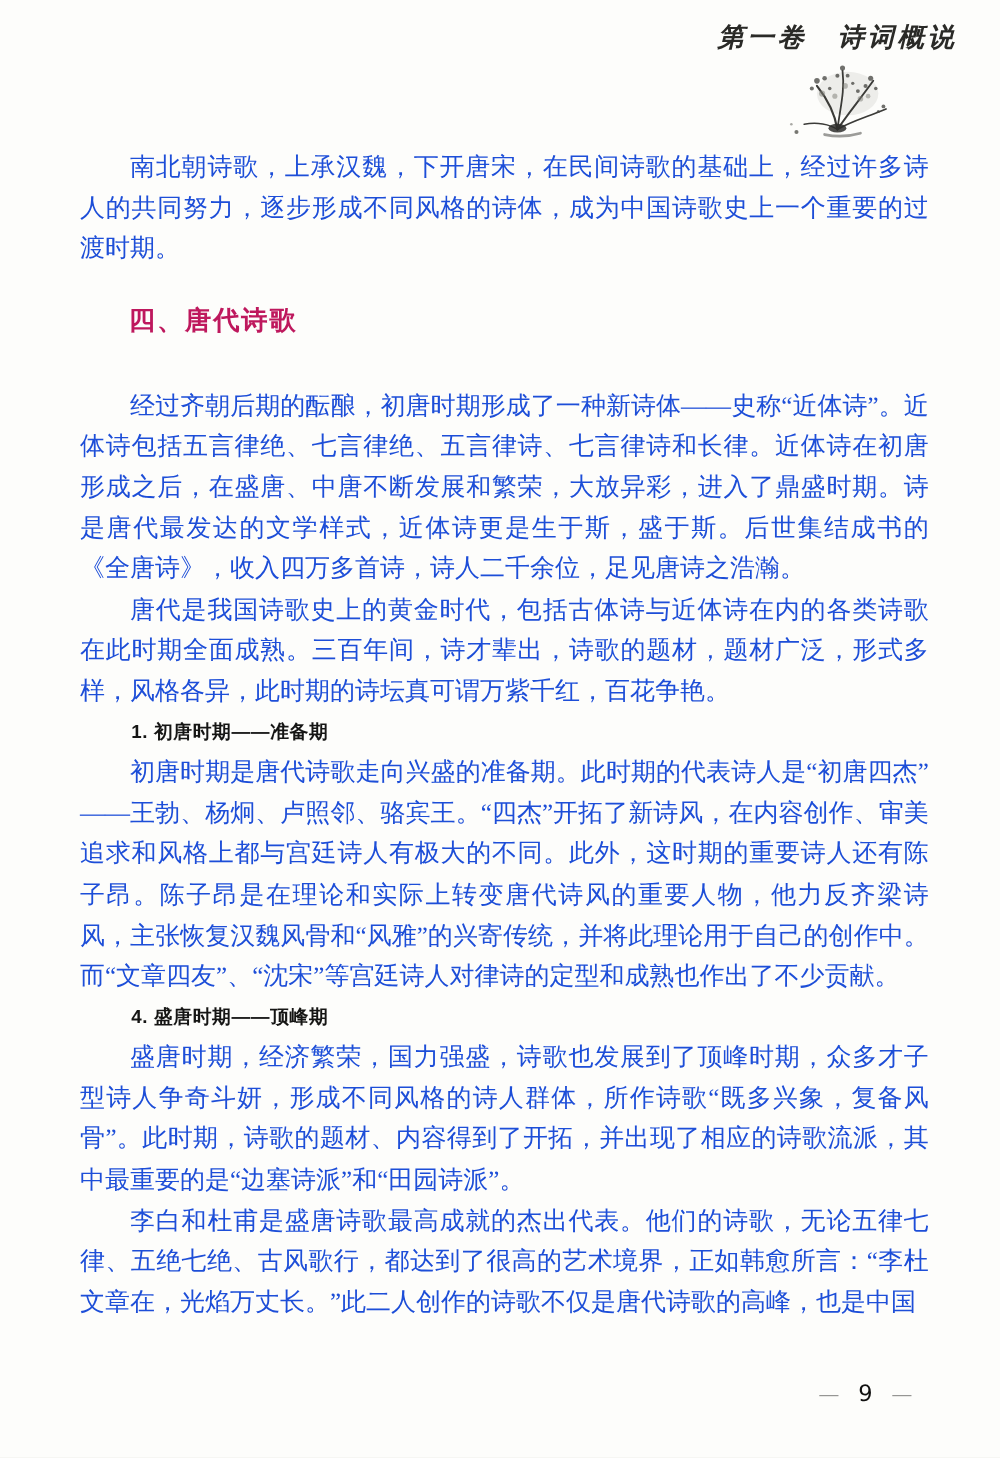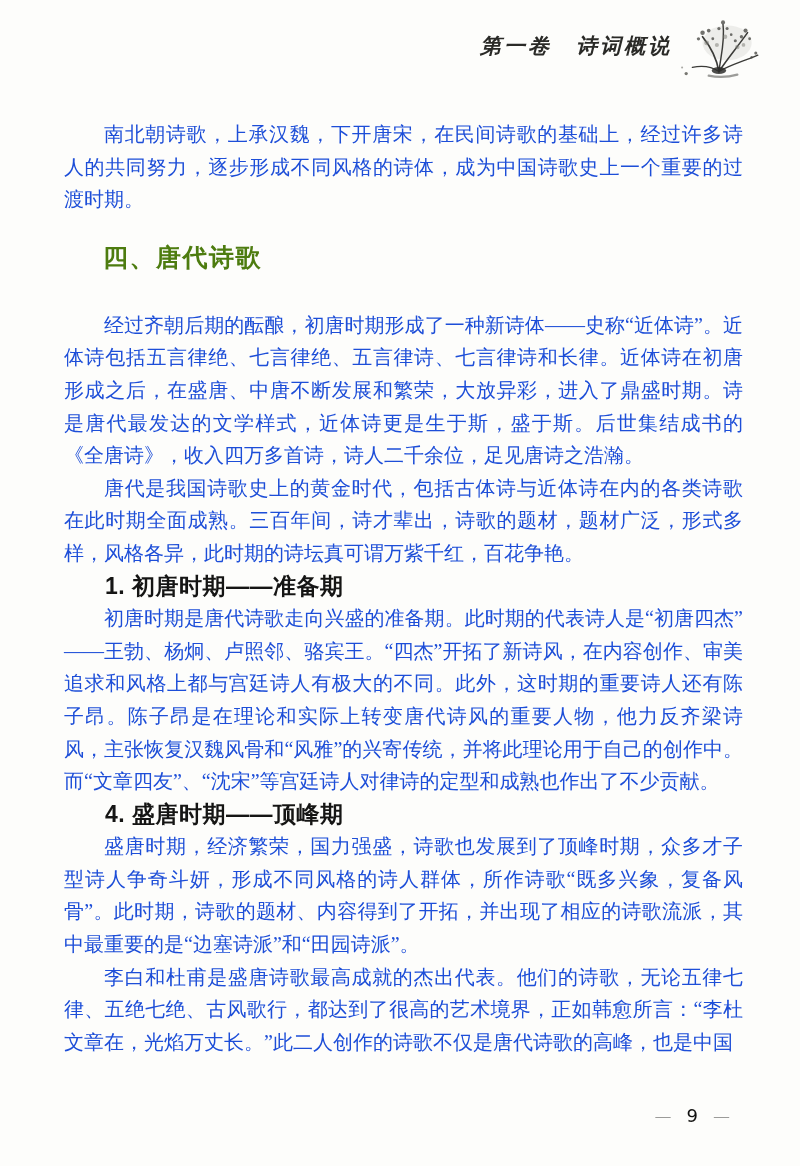--- a/index.html
+++ b/index.html
@@ -17,20 +17,21 @@
     overflow: hidden;
   }
 
   
   .running-head {
     position: absolute;
     top: 16px;
     right: 34px;
     display: flex;
     align-items: center;
+    flex-direction: column;
   }
   .running-head-title {
     font-family: "DejaVu Serif", "Liberation Serif", serif;
     font-style: italic;
     font-weight: 700;
     font-size: 21px;
     letter-spacing: 3px;
     color: #2a2a27;
     white-space: pre;
     padding-bottom: 4px;
@@ -48,31 +49,31 @@
     margin: 0;
     text-indent: 2em;
     font-size: 20px;
     line-height: 32.6px;
     text-align: justify;
     color: #1d4ed8;
   }
   .section-heading {
     font-family: "Liberation Sans", "DejaVu Sans", sans-serif;
     font-weight: 700;
-    font-size: 25px;
+    font-size: 21px;
     line-height: 34px;
     letter-spacing: 1.5px;
-    color: #4d7c0f;
+    color: #be185d;
     margin: 24px 0 35px 0;
     padding-left: 39px;
   }
   .subsection-heading {
     font-family: "Liberation Sans", "DejaVu Sans", sans-serif;
     font-weight: 700;
-    font-size: 23px;
+    font-size: 15px;
     line-height: 32.6px;
     letter-spacing: 0.5px;
     color: #151514;
     margin: 0;
     padding-left: 41px;
   }
 
   
   .page-footer {
     position: absolute;

